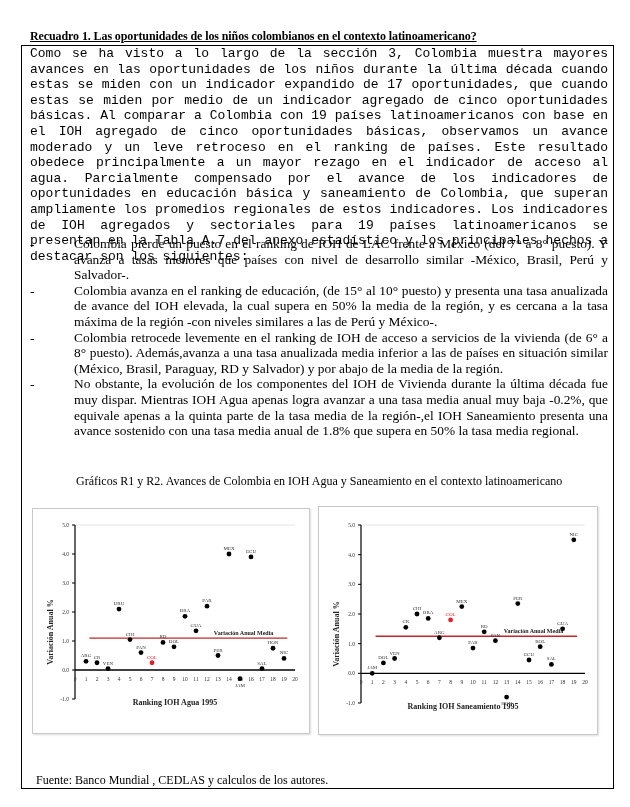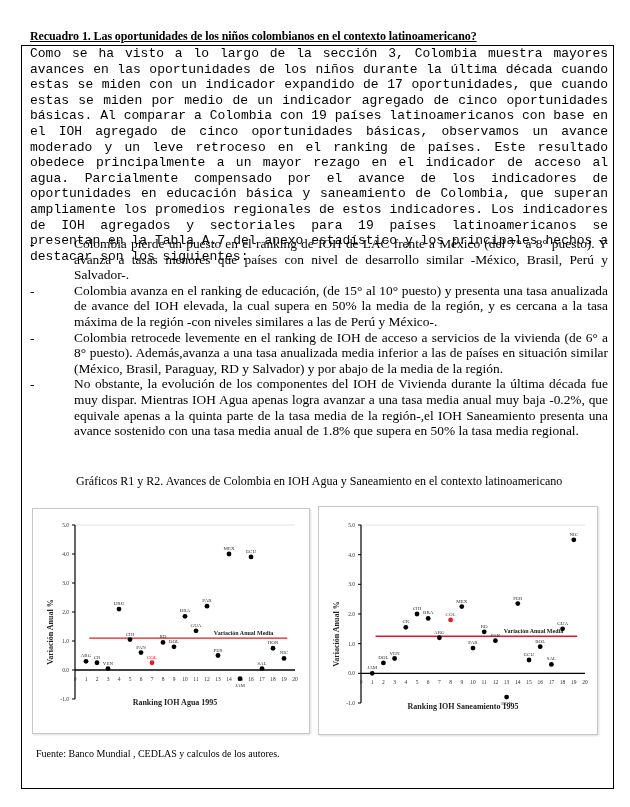--- a/index.html
+++ b/index.html
@@ -7,21 +7,21 @@
   .title { position: absolute; left: 30px; top: 29px; font-size: 12px; font-weight: bold; text-decoration: underline; white-space: nowrap; letter-spacing: -0.1px; }
   .box { position: absolute; left: 21px; top: 45px; width: 593px; height: 744px; border: 1px solid #000; box-sizing: border-box; }
   .para { position: absolute; left: 8px; top: 0px; width: 578px; font-size: 13px; line-height: 15.6px; text-align: justify; font-family: Liberation Mono, monospace; }
   .bullets { position: absolute; left: 8px; top: 190px; width: 578px; font-size: 13.4px; line-height: 15.6px; margin: 0; padding: 0; list-style: none; }
   .bullets li { position: relative; padding-left: 44px; text-align: justify; margin-bottom: 0; }
   .bullets li .dash { position: absolute; left: 0; top: 0; }
   .fig-caption { position: absolute; left: 10px; top: 428px; font-size: 12px; white-space: nowrap; margin-left: 44px; }
   .chart-frame { position: absolute; border: 1px solid #c8c8c8; box-shadow: 1px 1px 2px #ddd; background: #fff; }
   .chart-left { left: 10px; top: 462px; width: 276px; height: 224px; }
   .chart-right { left: 296px; top: 460px; width: 278px; height: 227px; }
-  .source { position: absolute; left: 14px; top: 702px; font-size: 10px; white-space: nowrap; }
+  .source { position: absolute; left: 14px; top: 727px; font-size: 12px; white-space: nowrap; }
   svg text { font-family: "Liberation Serif", serif; }
 </style>
 </head>
 <body>
 
 <div class="title">Recuadro 1. Las oportunidades de los niños colombianos en el contexto latinoamericano?</div>
 
 <div class="box">
   <div class="para">Como se ha visto a lo largo de la sección 3, Colombia muestra mayores avances en las oportunidades de los niños durante la última década cuando estas se miden con un indicador expandido de 17 oportunidades, que cuando estas se miden por medio de un indicador agregado de cinco oportunidades básicas. Al comparar a Colombia con 19 países latinoamericanos con base en el IOH agregado de cinco oportunidades básicas, observamos un avance moderado y un leve retroceso en el ranking de países. Este resultado obedece principalmente a un mayor rezago en el indicador de acceso al agua. Parcialmente compensado por el avance de los indicadores de oportunidades en educación básica y saneamiento de Colombia, que superan ampliamente los promedios regionales de estos indicadores. Los indicadores de IOH agregados y sectoriales para 19 países latinoamericanos se presentan en la Tabla A.7 del anexo estadístico y los principales hechos a destacar son los siguientes:</div>
 

